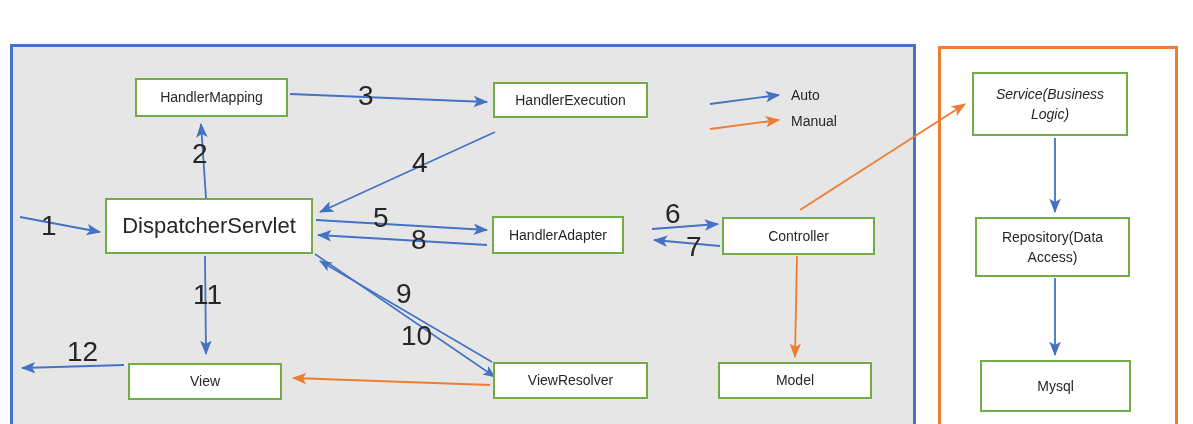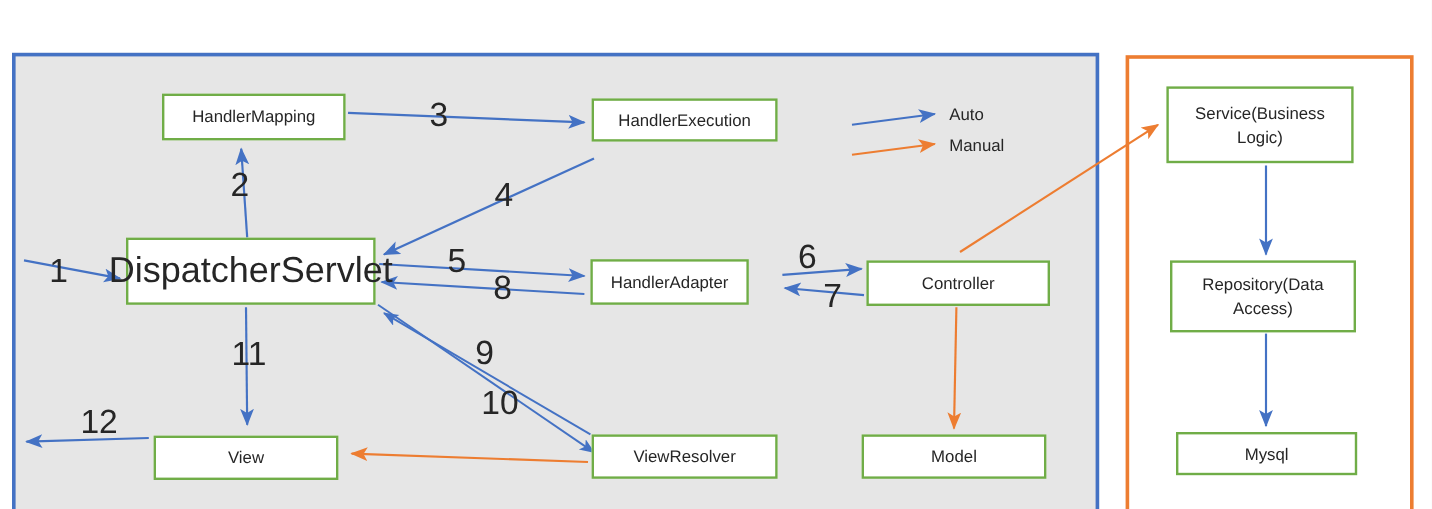--- a/index.html
+++ b/index.html
@@ -44,21 +44,21 @@
     display: flex;
     align-items: center;
     justify-content: center;
     text-align: center;
     color: #262626;
     font-size: 14px;
     line-height: 1.45;
     padding: 2px 4px;
   }
   .node.big {
-    font-size: 30px;
+    font-size: 22px;
   }
   .arrow-layer {
     position: absolute;
     left: 0;
     top: 0;
     width: 1193px;
     height: 424px;
     pointer-events: none;
   }
   .num {
@@ -157,29 +157,29 @@
   </div>
 
   <div class="node" style="left:493px; top:330px; width:155px; height:37px;">
     <span>ViewResolver</span>
   </div>
 
   <div class="node" style="left:128px; top:331px; width:154px; height:37px;">
     <span>View</span>
   </div>
 
-  <div class="node" style="left:972px; top:40px; width:156px; height:64px;">
+  <div class="node" style="left:972px; top:40px; width:156px; height:64px;font-style:italic;">
     <span>Service(Business Logic)</span>
   </div>
 
   <div class="node" style="left:975px; top:185px; width:155px; height:60px;">
     <span>Repository(Data Access)</span>
   </div>
 
-  <div class="node" style="left:980px; top:328px; width:151px; height:36px;align-items:center;">
+  <div class="node" style="left:980px; top:328px; width:151px; height:52px;align-items:center;">
     <span>Mysql</span>
   </div>
 
   <div class="legend-label" style="left:791px; top:55px;">Auto</div>
   <div class="legend-label" style="left:791px; top:81px;">Manual</div>
 
   <div class="num" style="left:41px; top:180px;">1</div>
   <div class="num" style="left:192px; top:108px;">2</div>
   <div class="num" style="left:358px; top:50px;">3</div>
   <div class="num" style="left:412px; top:117px;">4</div>

